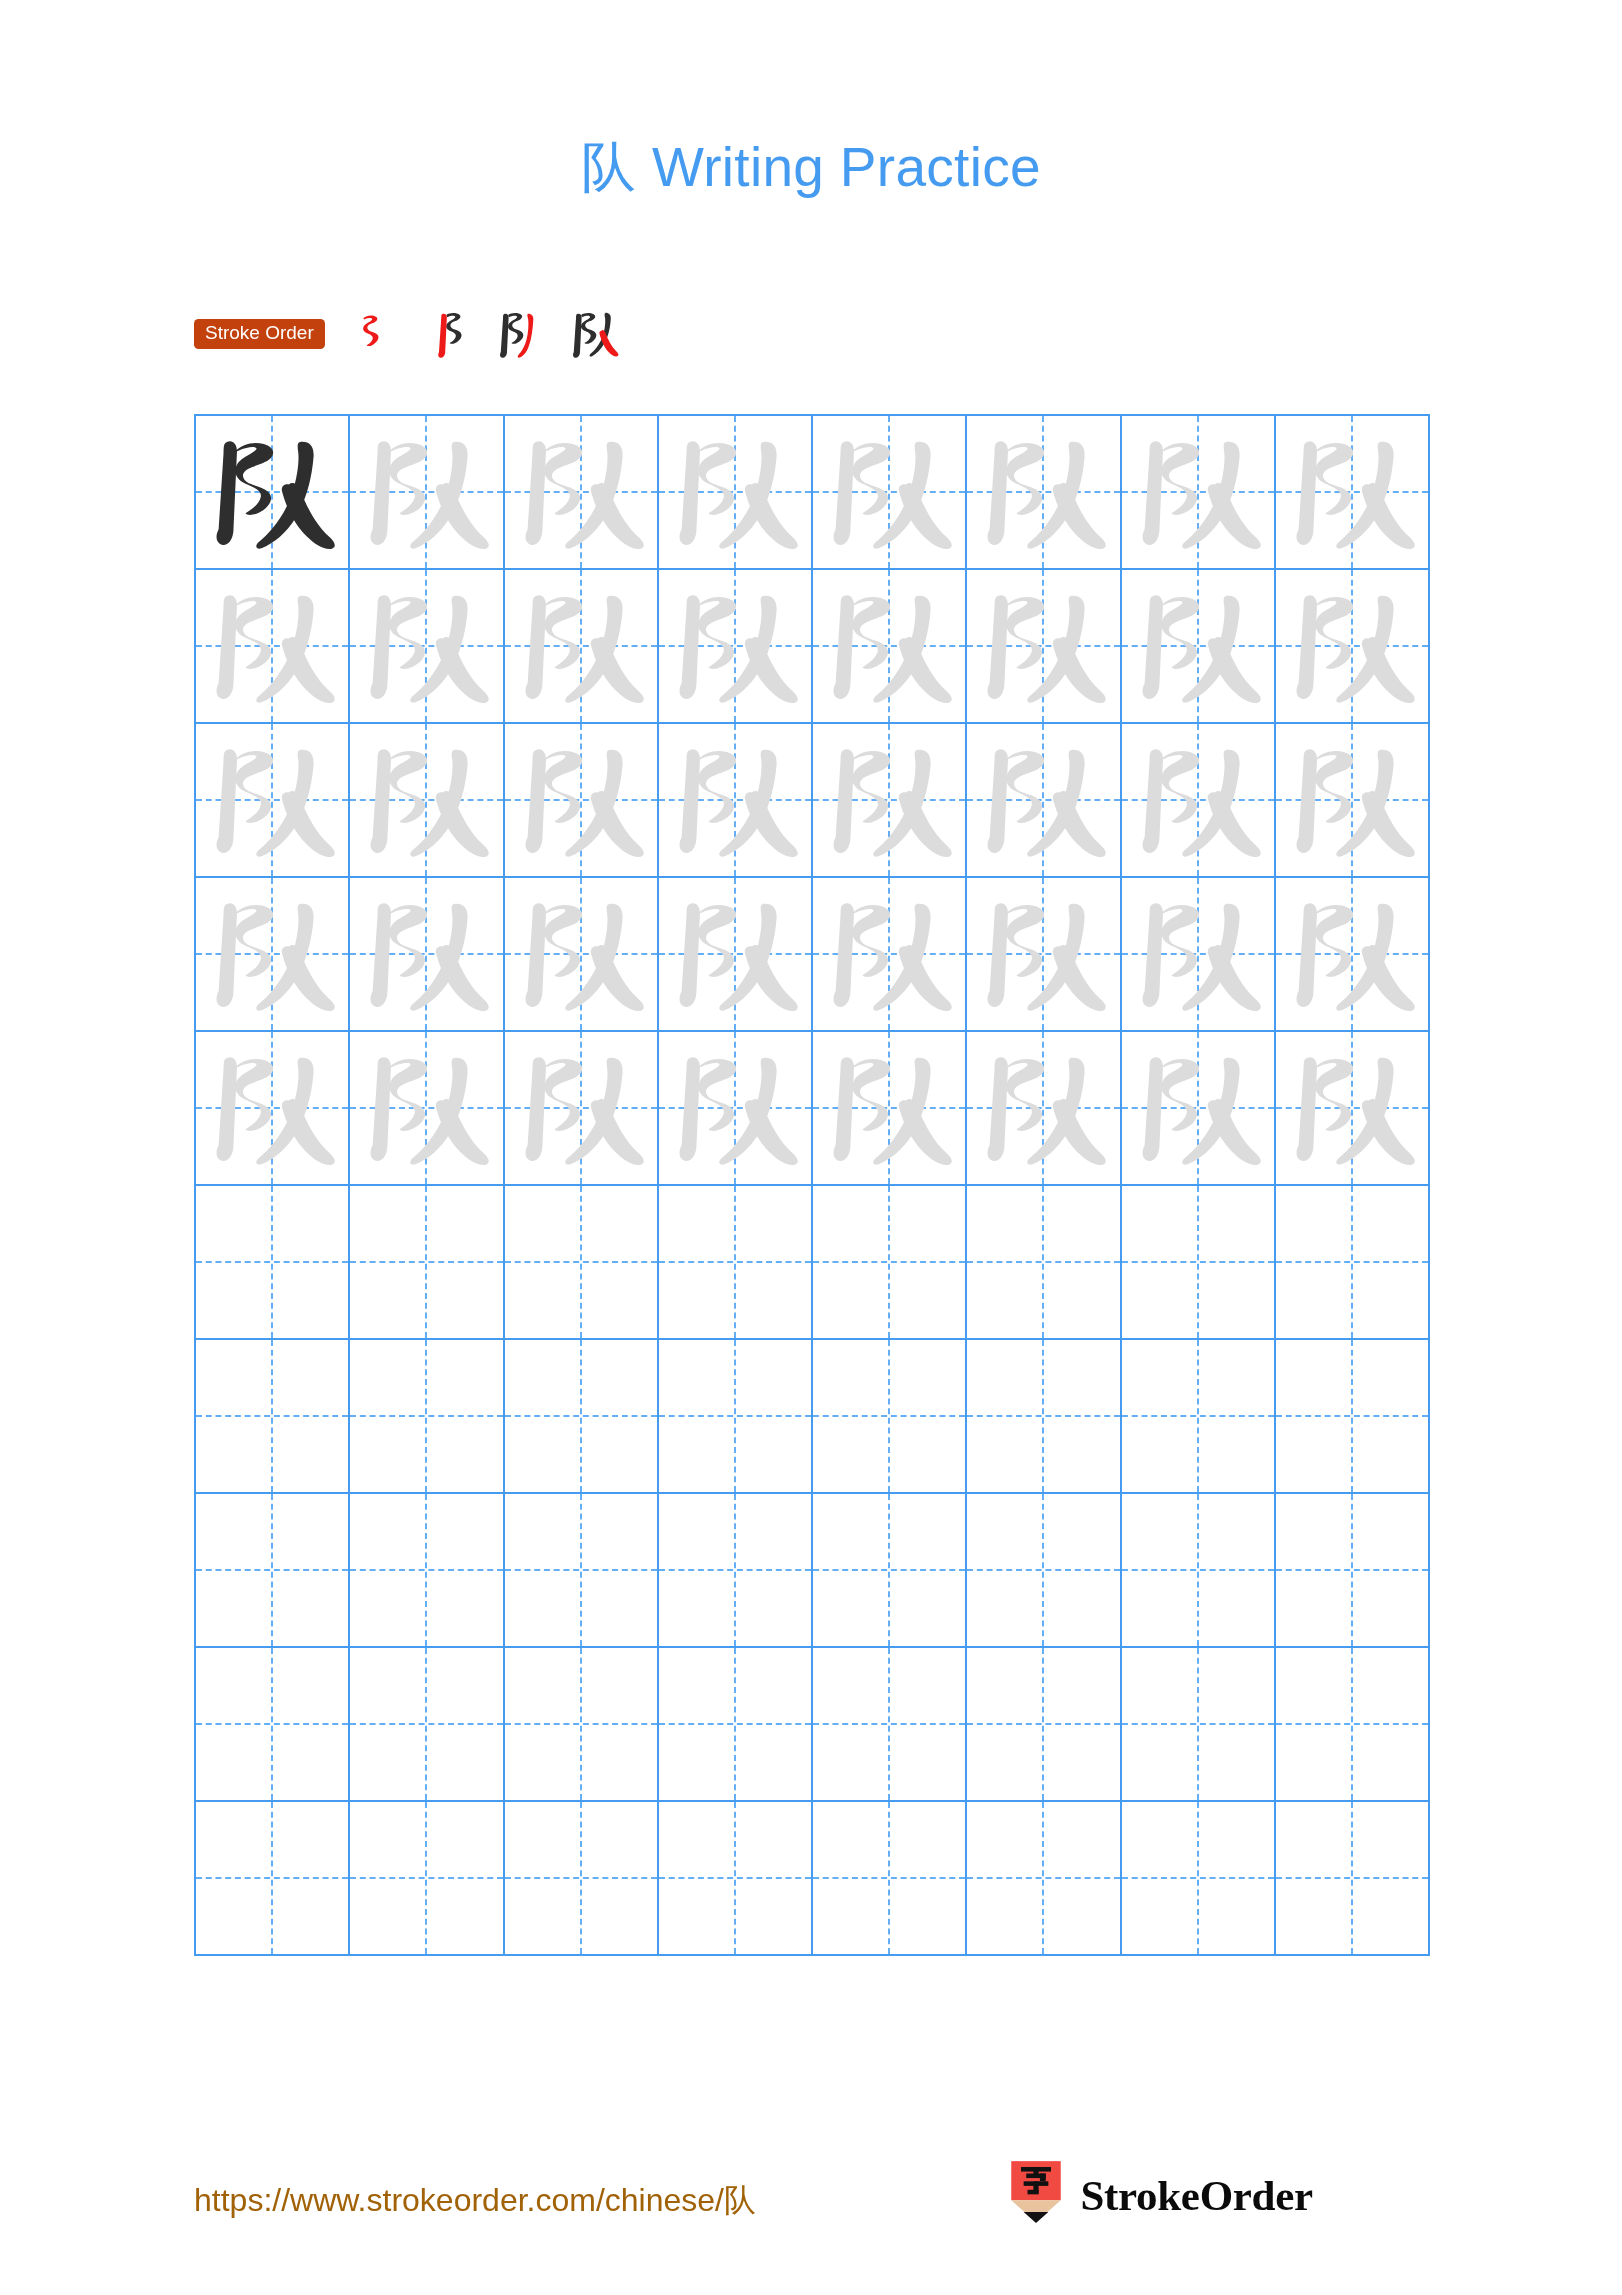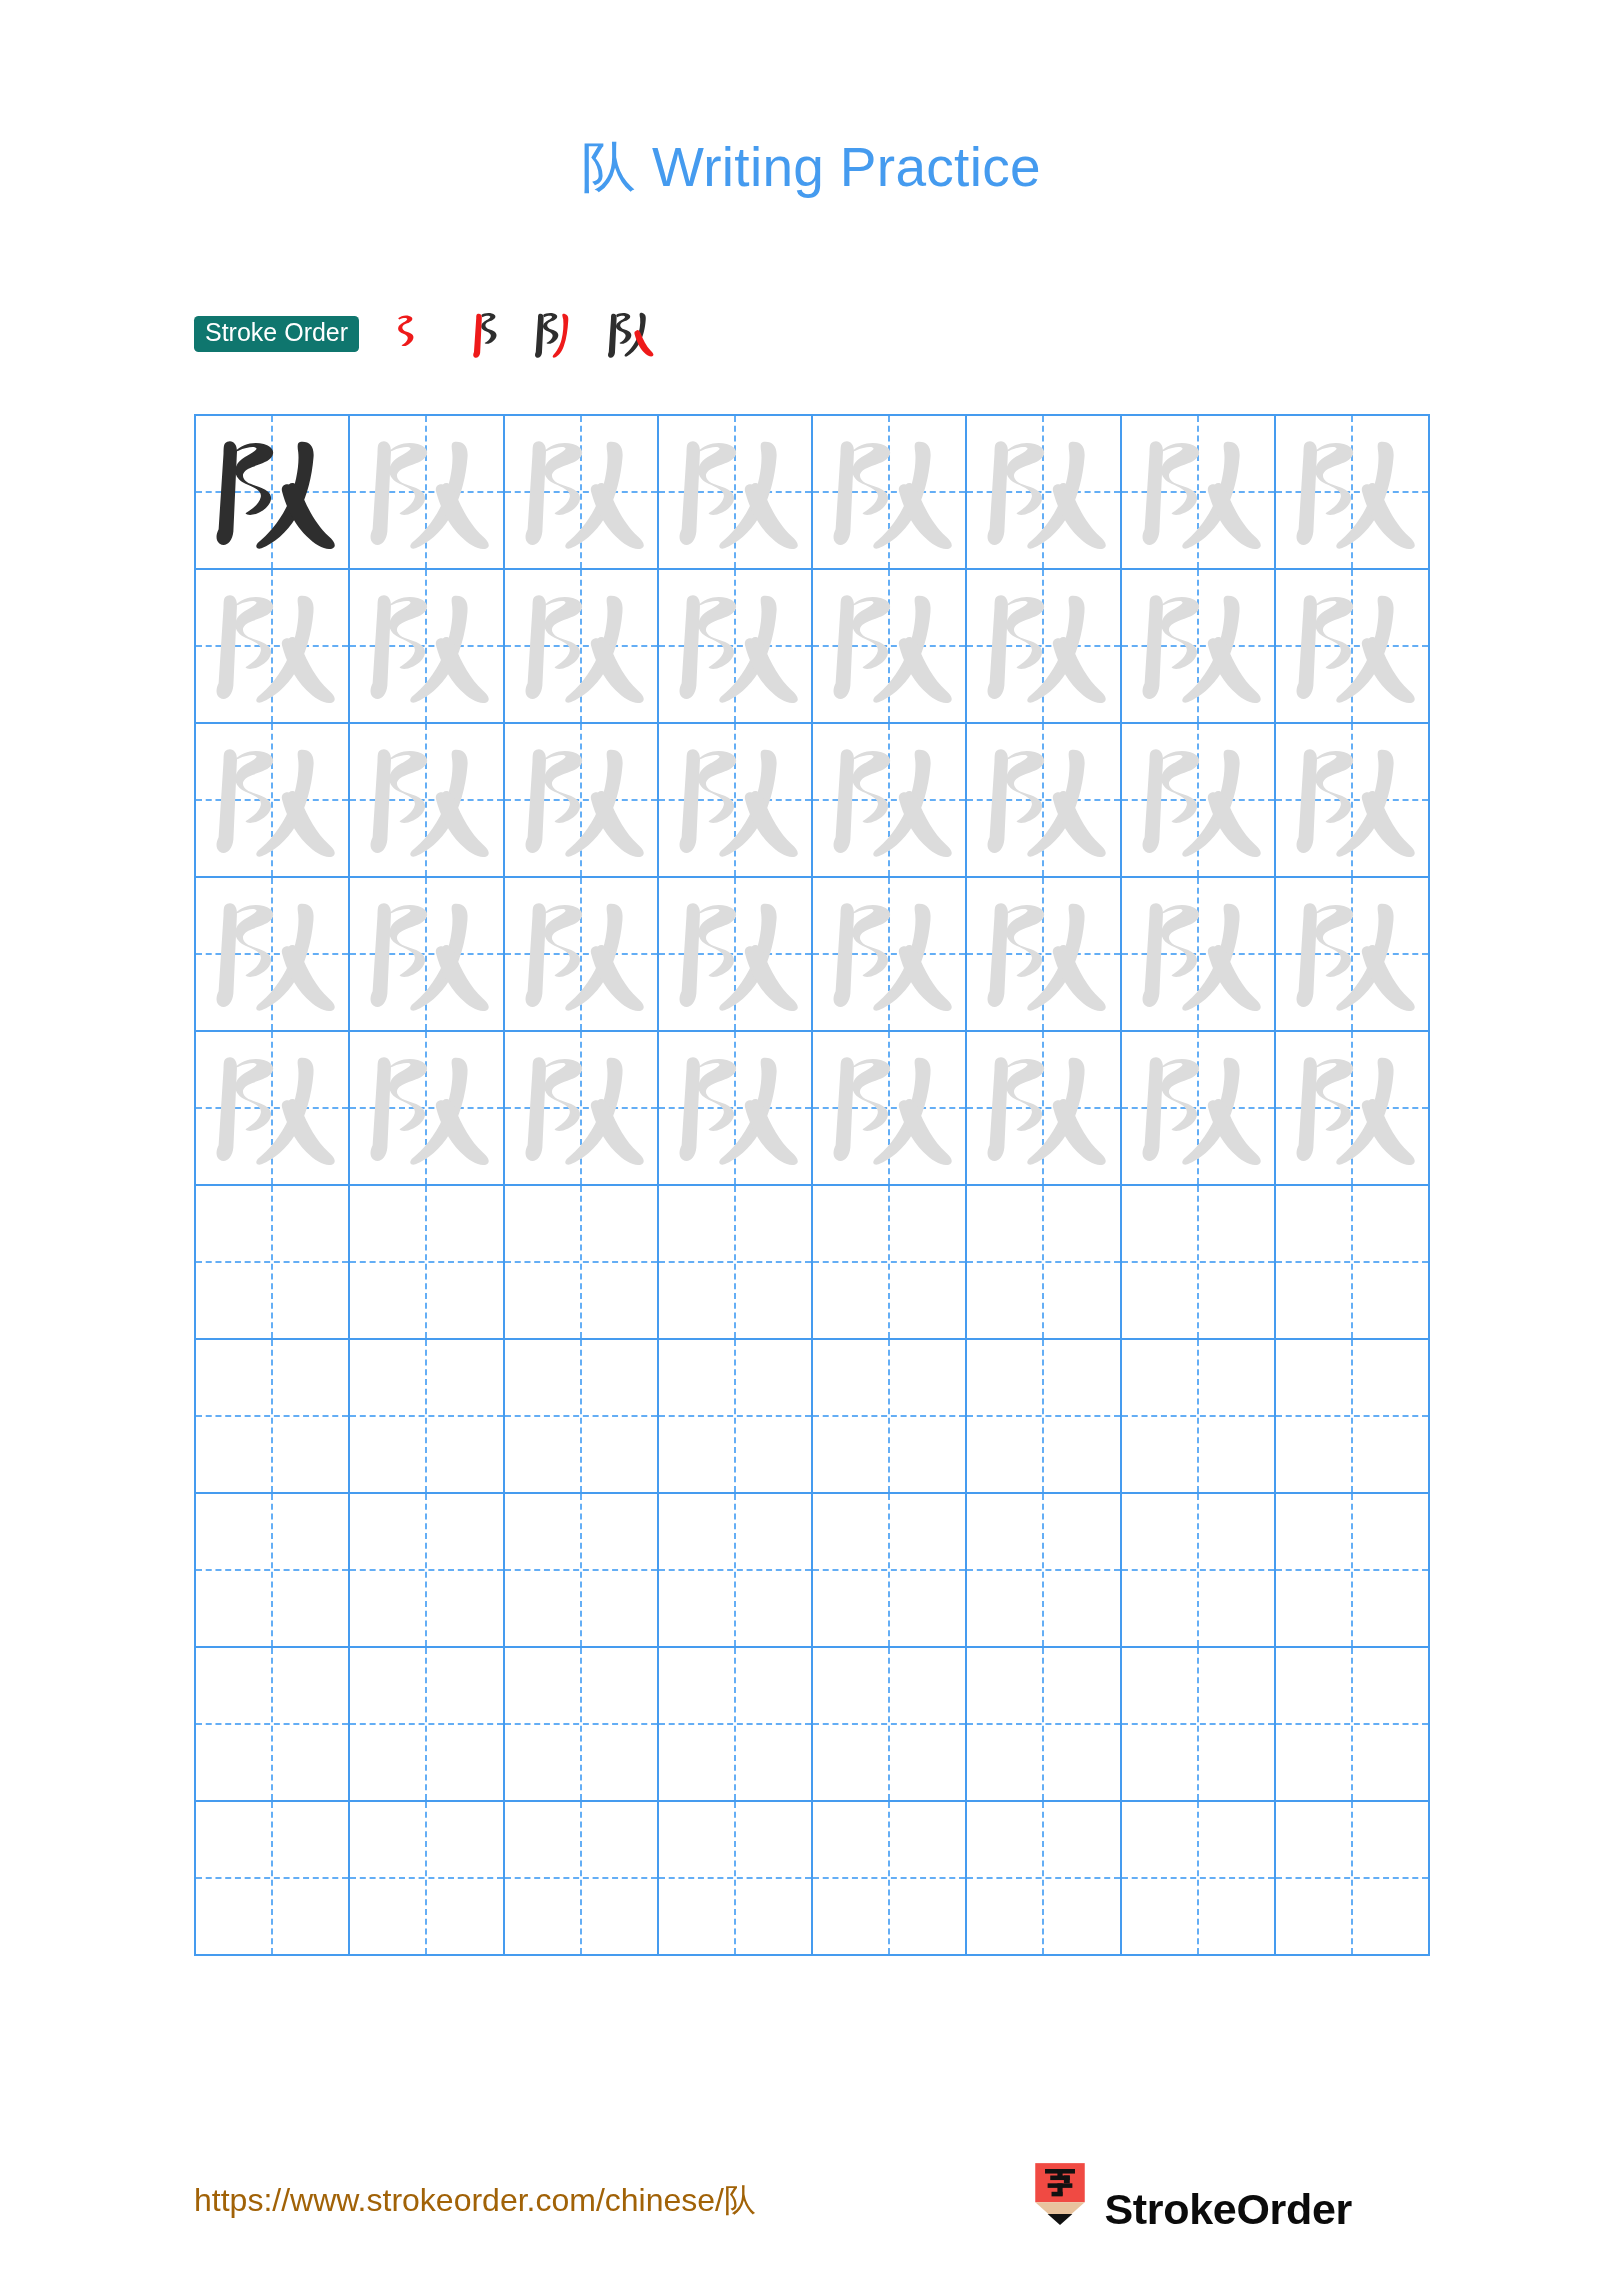--- a/index.html
+++ b/index.html
@@ -34,23 +34,23 @@
   
   #stroke-order-row {
     position: absolute;
     left: 194px;
     top: 306px;
     height: 56px;
     display: flex;
     align-items: center;
   }
   #stroke-order-badge {
-    background: #0f766e;
+    background: #c2410c;
     color: #ffffff;
-    font-size: 25px;
+    font-size: 19px;
     font-weight: 400;
     padding: 4.6px 11px 7.2px 11px;
     border-radius: 4.6px;
     line-height: 1;
     white-space: nowrap;
   }
   #stroke-steps {
     display: flex;
     align-items: flex-start;
     margin-left: 14.4px;
@@ -131,25 +131,26 @@
   #footer-url {
     position: absolute;
     left: 194px;
     top: 2179px;
     font-size: 32px;
     color: #a16207;
     white-space: nowrap;
   }
   #footer-brand {
     position: absolute;
-    left: 1032px;
+    left: 1008px;
     top: 2159px;
     display: flex;
-    align-items: flex-end;
+    align-items: center;
     height: 72px;
+    font-family: Liberation Serif, serif;
   }
   #brand-logo {
     width: 56px;
     height: 68px;
     flex: 0 0 auto;
   }
   #brand-name {
     margin-left: 16.4px;
     font-size: 43px;
     font-weight: 700;

